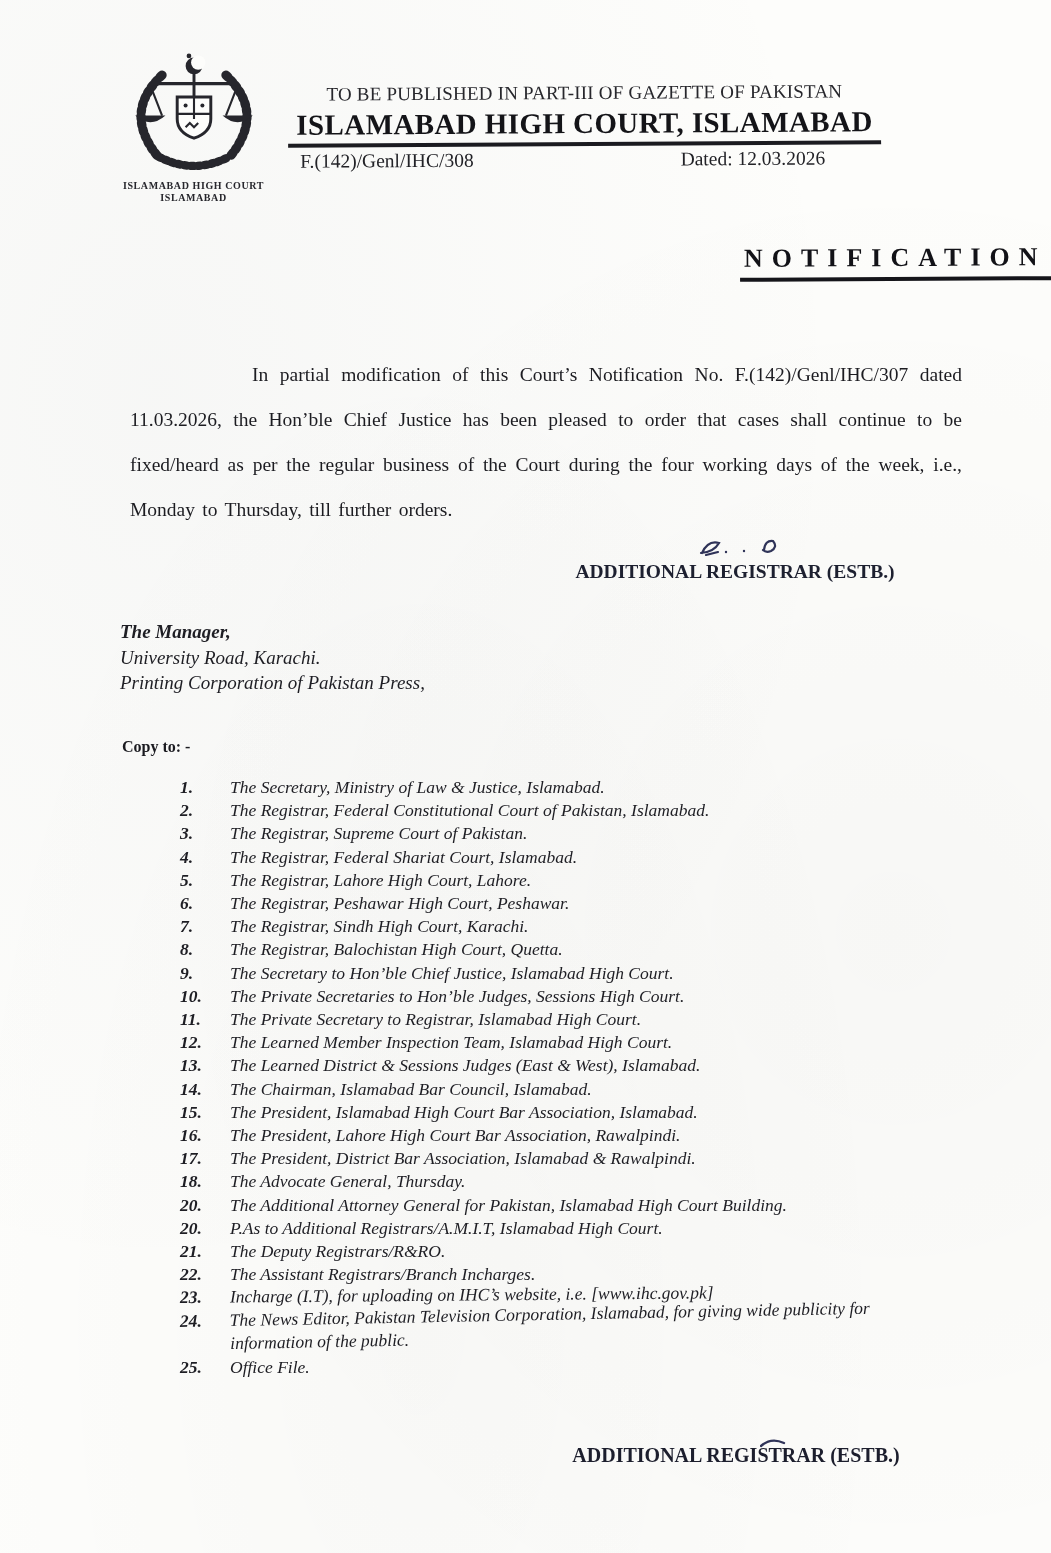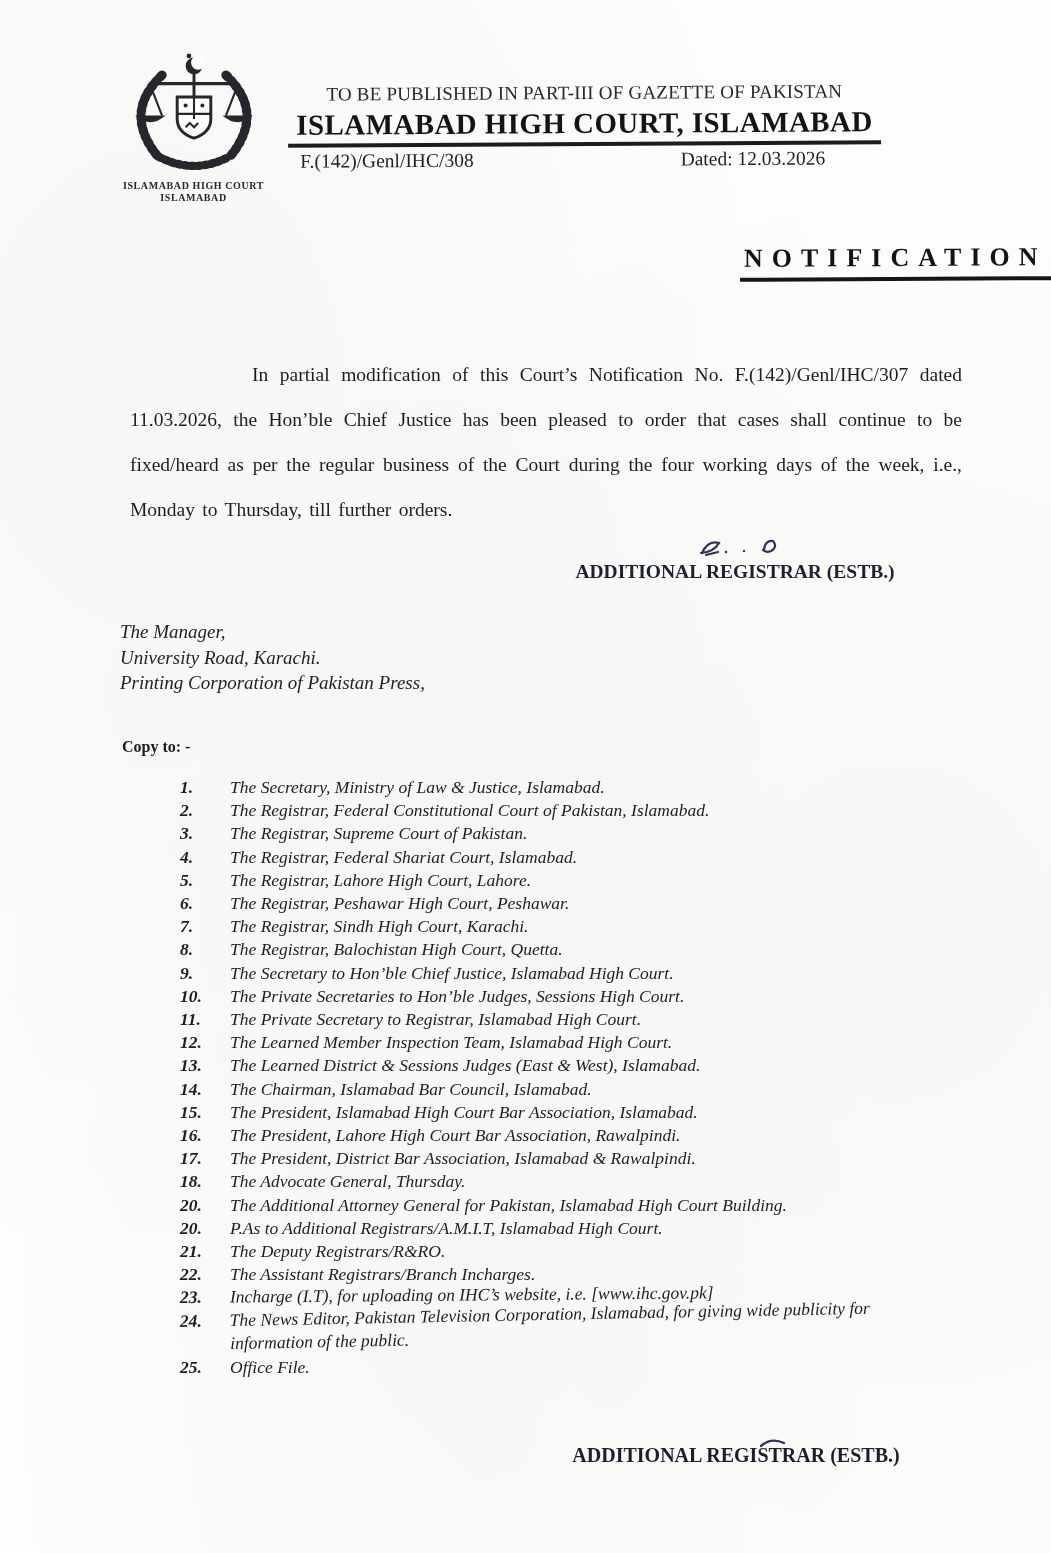--- a/index.html
+++ b/index.html
@@ -40,21 +40,21 @@
   .body-par{position:absolute;top:336px;left:114px;width:832px;margin:16px;
     font-size:19.5px;line-height:45px;text-align:justify;text-indent:122px;word-spacing:2.5px;color:#1c1c21;}
 
   
   .sig-block{position:absolute;top:535px;left:555px;width:360px;text-align:center;
     font-weight:700;font-size:19.5px;line-height:25px;color:#1d2030;}
   .sig-mark{display:block;margin:0 auto -2px auto;}
 
   
   .addressee{position:absolute;top:619px;left:120px;font-style:italic;font-size:19px;line-height:25.5px;color:#1e1e24;}
-  .addr-bold{font-weight:400;}
+  .addr-bold{font-weight:700;}
 
   
   .copy-label{position:absolute;top:738px;left:122px;font-weight:700;font-size:16px;color:#1b1b20;}
   .copy-list{position:absolute;top:776px;left:180px;width:770px;margin:0;padding:0;list-style:none;
     font-style:italic;font-size:17.5px;line-height:23.2px;color:#1e1e24;}
   .copy-item{display:flex;}
   .copy-item .num{width:50px;flex-shrink:0;font-weight:700;}
   .copy-item .itxt{max-width:706px;}
   .copy-item:nth-child(23){transform:rotate(-0.5deg);transform-origin:0 50%;}
   .copy-item:nth-child(24){transform:rotate(-1.1deg);transform-origin:0 50%;}

